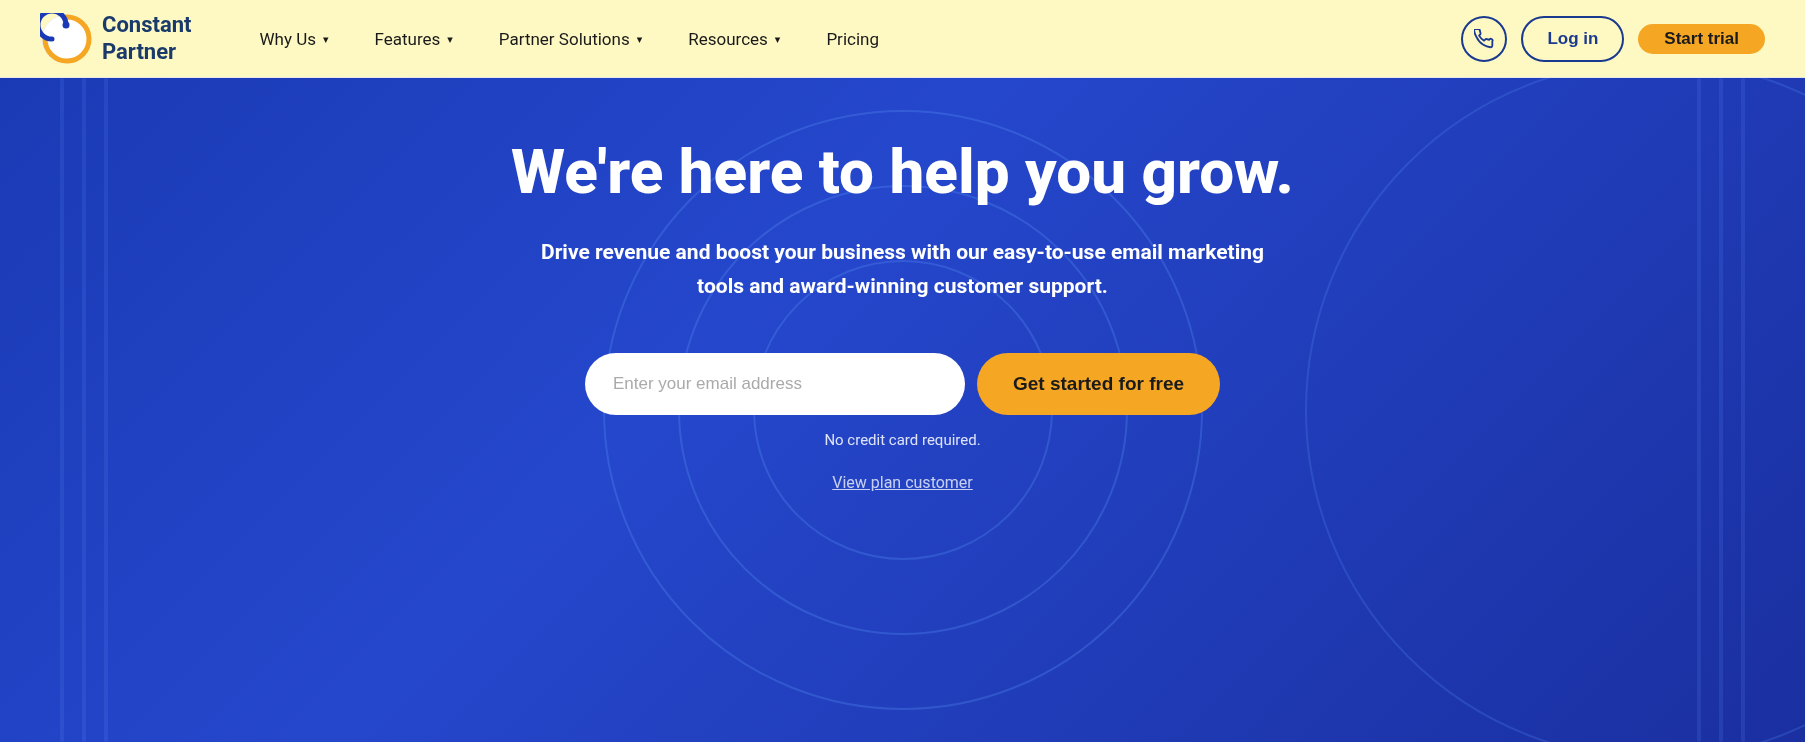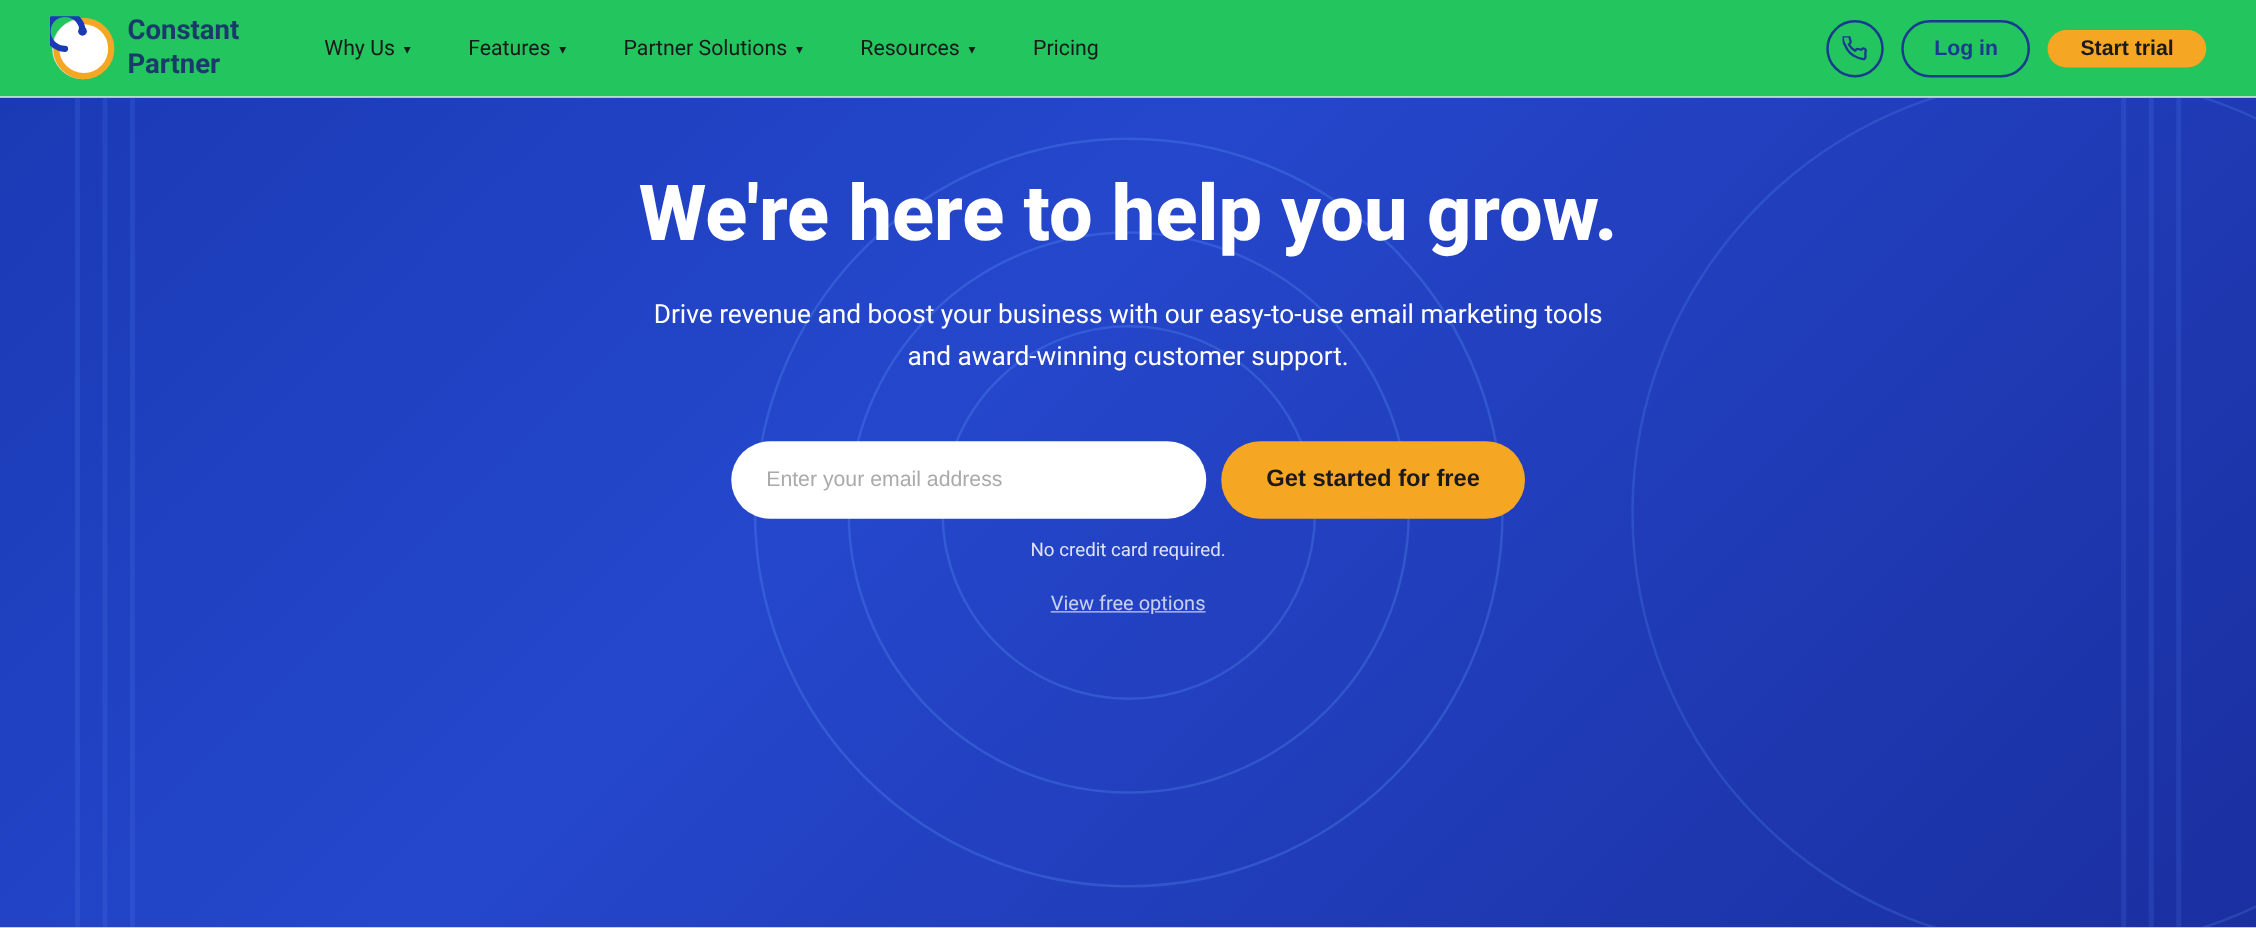--- a/index.html
+++ b/index.html
@@ -14,21 +14,21 @@
       overflow-x: hidden;
     }
 
     
     .navbar {
       display: flex;
       align-items: center;
       justify-content: space-between;
       padding: 0 40px;
       height: 78px;
-      background: #22c55e;
+      background: #fef9c3;
       border-bottom: 1px solid #e8e8e8;
       position: relative;
       z-index: 10;
     }
 
     .navbar-left {
       display: flex;
       align-items: center;
       gap: 50px;
     }
@@ -235,21 +235,21 @@
       line-height: 1.1;
       margin-bottom: 30px;
     }
 
     .hero-subtitle {
       font-size: 21px;
       color: #ffffff;
       line-height: 1.6;
       max-width: 760px;
       margin: 0 auto 50px auto;
-      font-weight: 400;
+      font-weight: 700;
     }
 
     .hero-form {
       display: flex;
       align-items: center;
       justify-content: center;
       gap: 0;
       margin-bottom: 16px;
     }
 
@@ -381,15 +381,15 @@
 
     <div class="hero-form">
       <input type="email" class="email-input" placeholder="Enter your email address" style="">
       <button class="get-started-btn">
         <span>Get started for free</span>
       </button>
     </div>
 
     <p class="no-cc-text">No credit card required.</p>
 
-    <a class="view-plan-link" href="#">View free options</a>
+    <a class="view-plan-link" href="#">View plan customer</a>
   </div>
 </section>
 
 </body></html>

